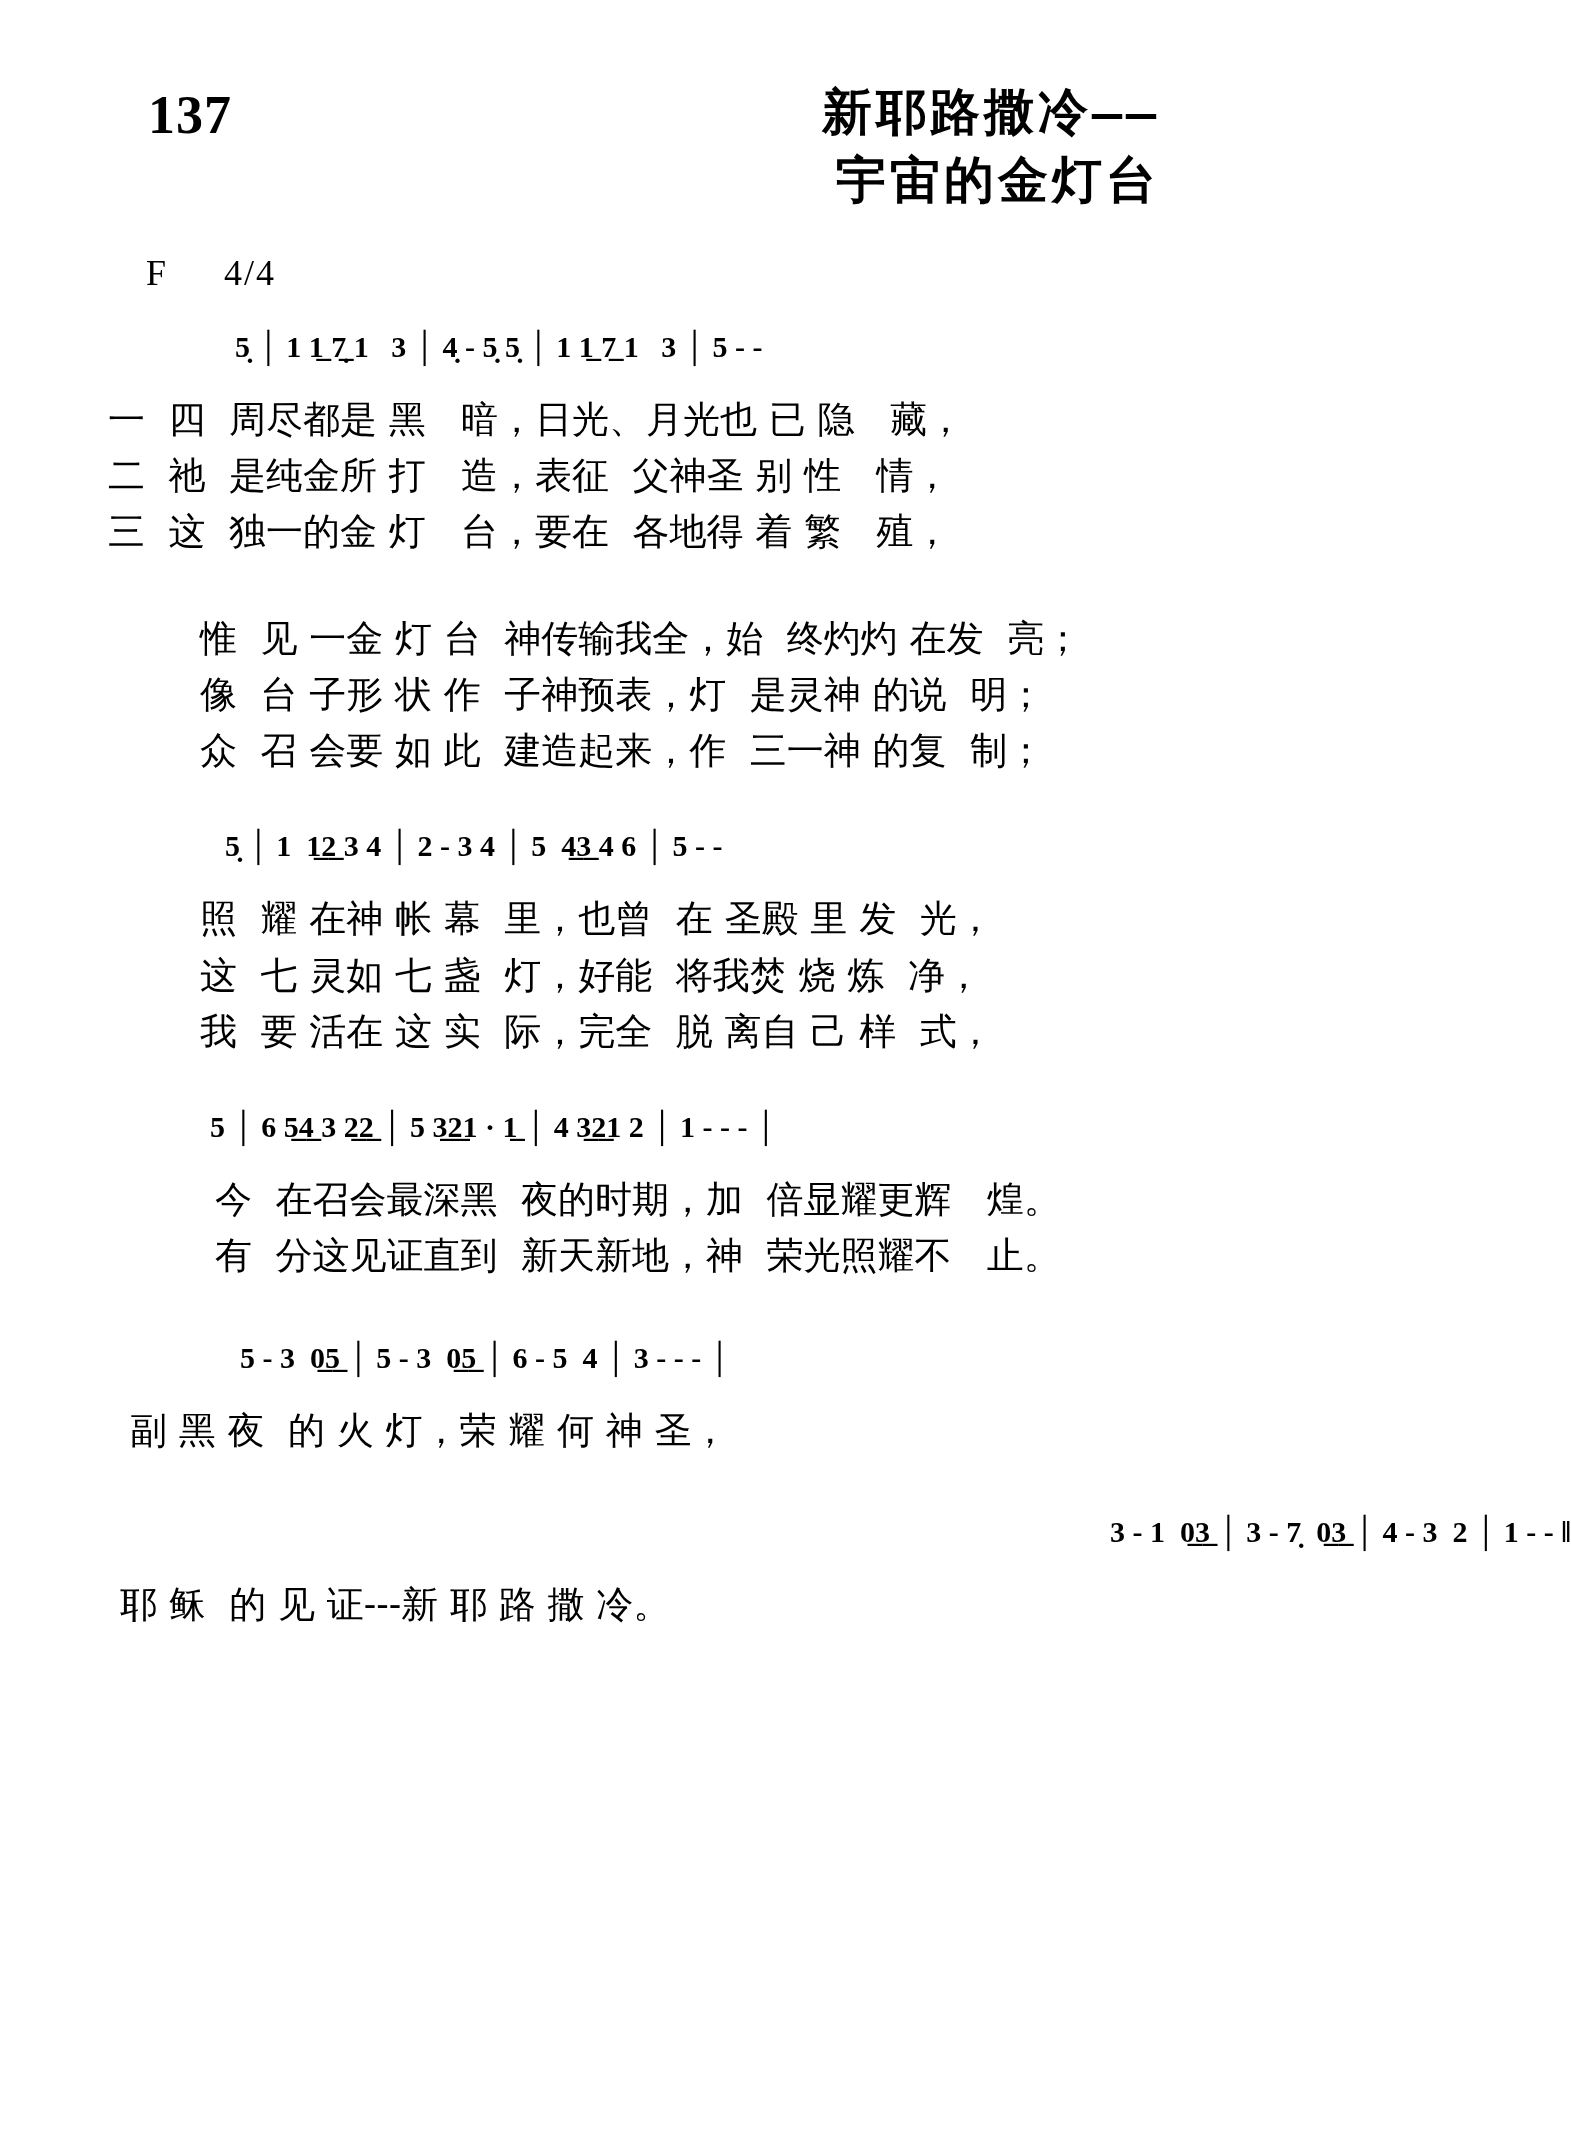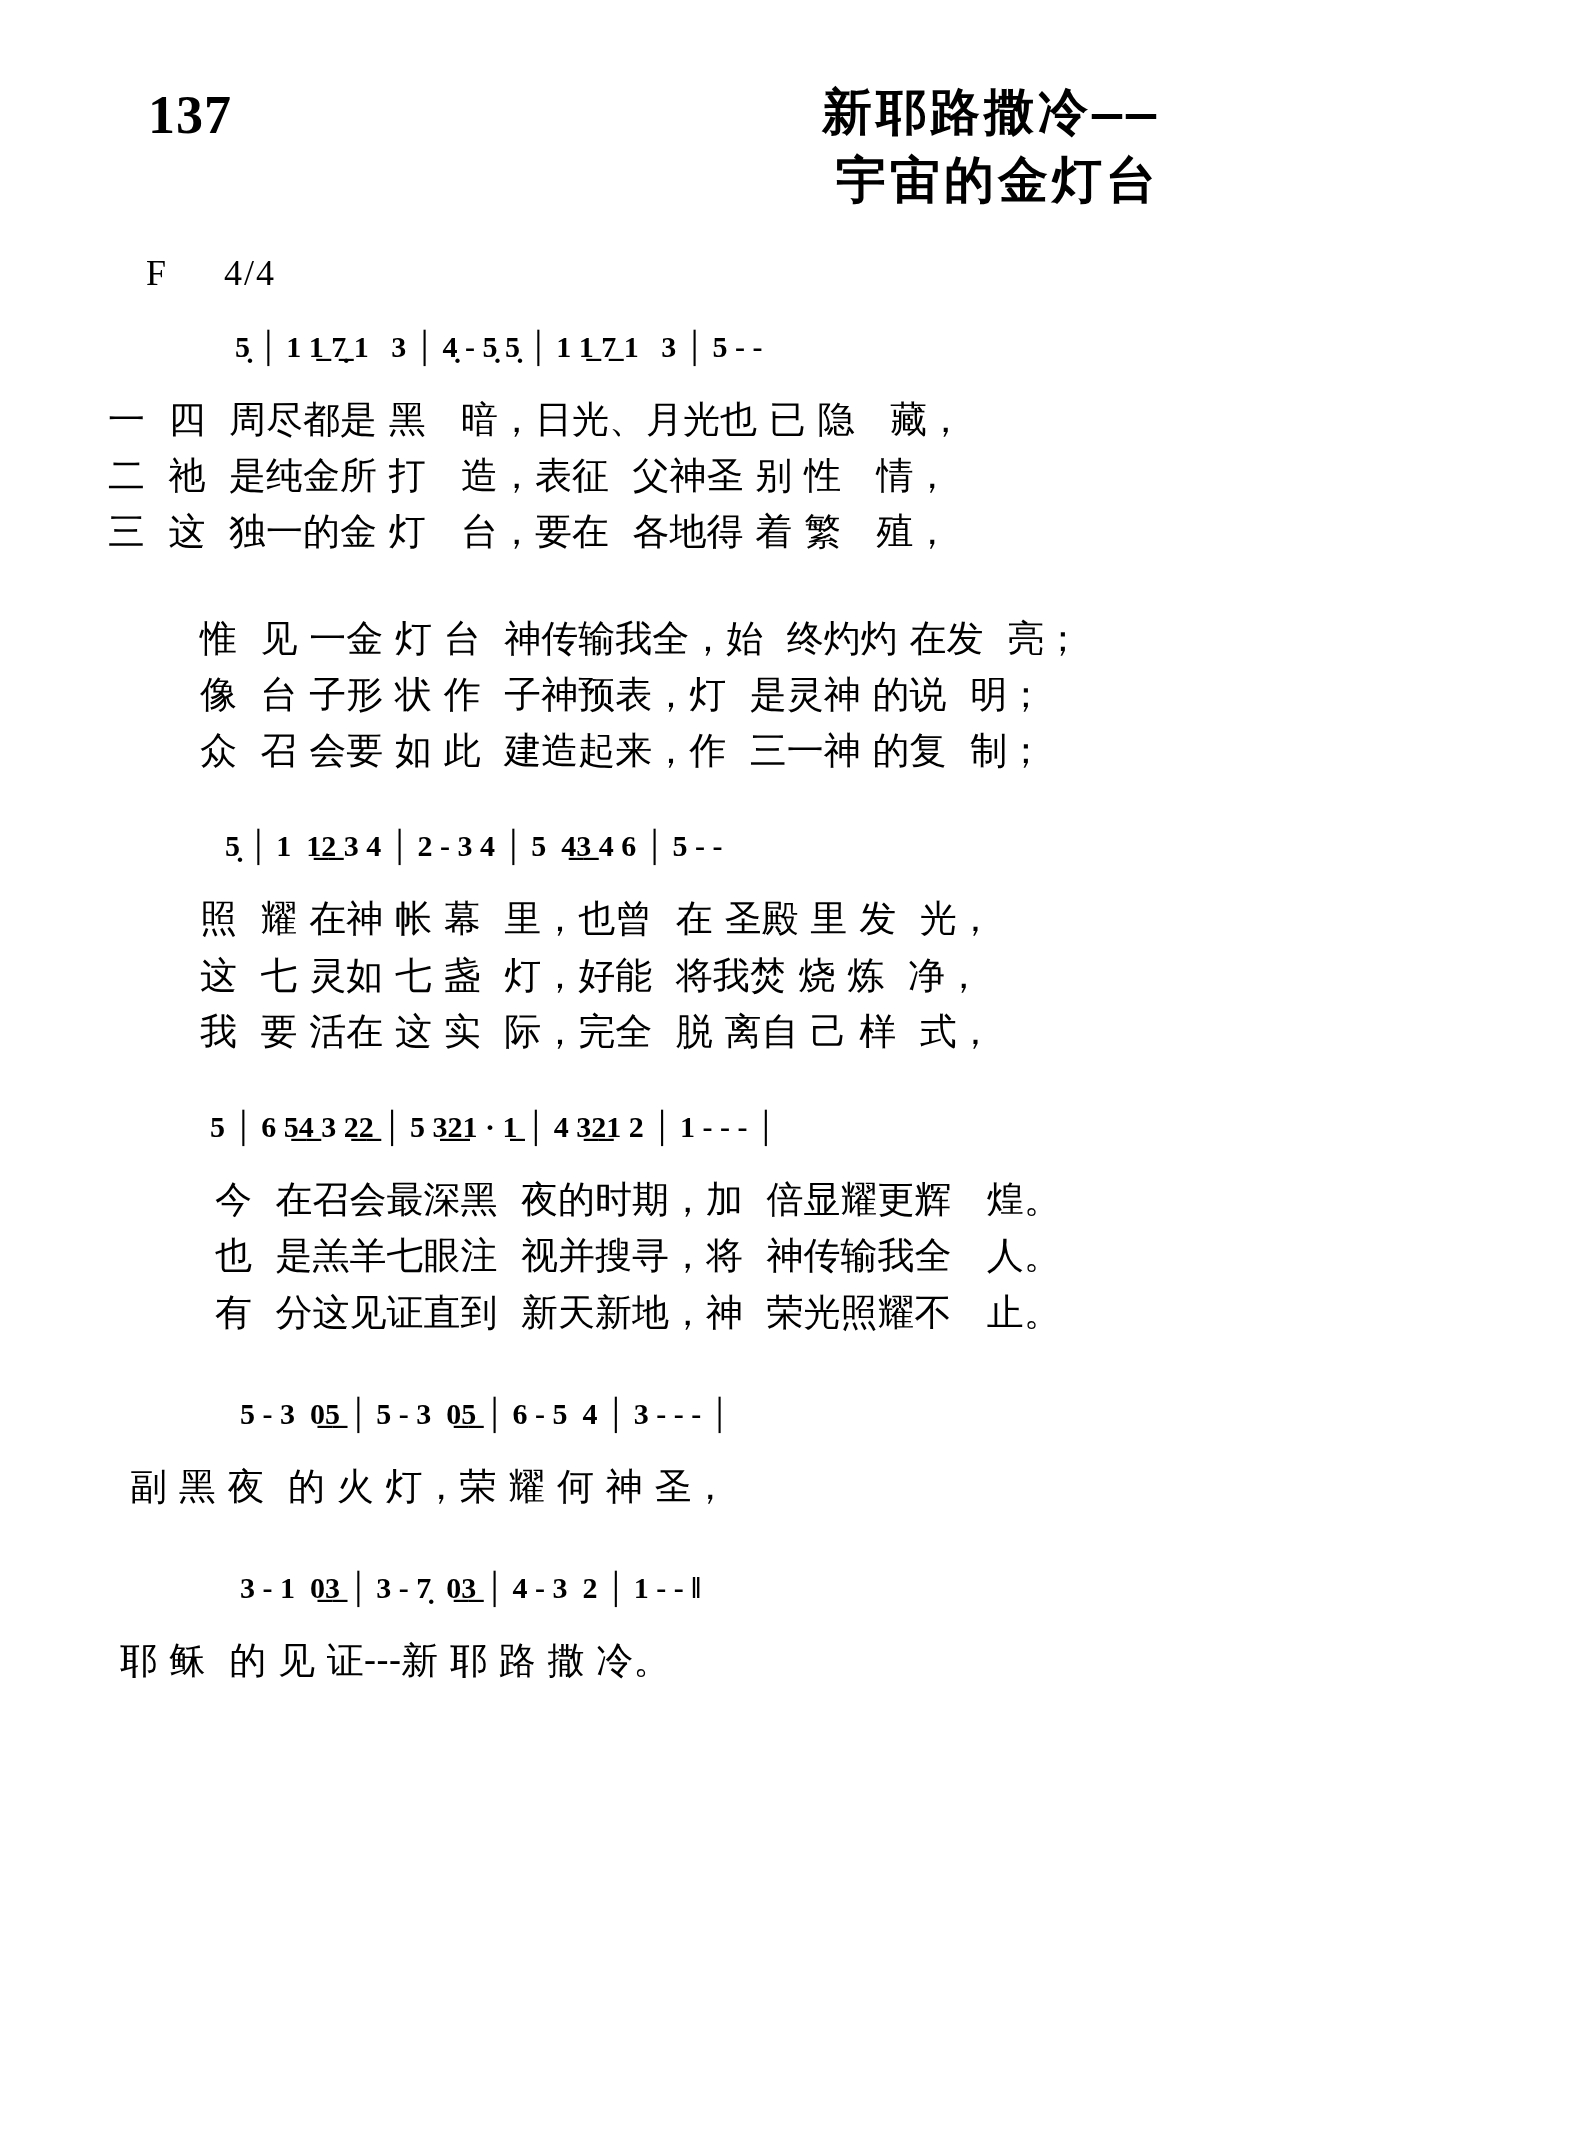--- a/index.html
+++ b/index.html
@@ -90,21 +90,21 @@
     letter-spacing: 0px;
   }
   .indent-notes { padding-left: 235px; }
   .indent-notes-b { padding-left: 225px; }
   .indent-notes-c { padding-left: 210px; }
   .indent-lyrics { padding-left: 108px; }
   .indent-lyrics-2 { padding-left: 200px; }
   .indent-lyrics-3 { padding-left: 215px; }
   .indent-chorus-notes { padding-left: 240px; }
   .indent-chorus-lyrics { padding-left: 130px; }
-  .indent-chorus-notes2 { padding-left: 240px; }
+  .indent-chorus-notes2 { padding-left: 240px; text-align: right; }
   .indent-chorus-lyrics2 { padding-left: 120px; }
 
   .sys-gap-1 { height: 24px; }
   .sys-gap-2 { height: 30px; }
 </style>
 </head>
 <body>
 
 <div class="page">
 
@@ -145,21 +145,20 @@
       <div class="lyric-row indent-lyrics-2">照  耀 在神 帐 幕  里，也曾  在 圣殿 里 发  光，</div>
       <div class="lyric-row indent-lyrics-2">这  七 灵如 七 盏  灯，好能  将我焚 烧 炼  净，</div>
       <div class="lyric-row indent-lyrics-2">我  要 活在 这 实  际，完全  脱 离自 己 样  式，</div>
     </div>
 
     <div class="sys-gap-1"></div>
 
     <div class="system">
       <div class="notes-row indent-notes-c">5 │ 6 5̲4̲ 3 2̲2̲ │ 5 3̲2̲1 · 1̲ │ 4 3̲2̲1 2 │ 1 - - - │</div>
       <div class="lyric-row indent-lyrics-3">今  在召会最深黑  夜的时期，加  倍显耀更辉   煌。</div>
-      <div class="lyric-row indent-lyrics-3">也  是羔羊七眼注  视并搜寻，将  神传输我全   人。</div>
       <div class="lyric-row indent-lyrics-3">有  分这见证直到  新天新地，神  荣光照耀不   止。</div>
     </div>
 
     <div class="sys-gap-2"></div>
 
     <div class="system">
       <div class="notes-row indent-chorus-notes">5 - 3  0̲5̲ │ 5 - 3  0̲5̲ │ 6 - 5  4 │ 3 - - - │</div>
       <div class="lyric-row indent-chorus-lyrics">副 黑 夜  的 火 灯，荣 耀 何 神 圣，</div>
     </div>
 

